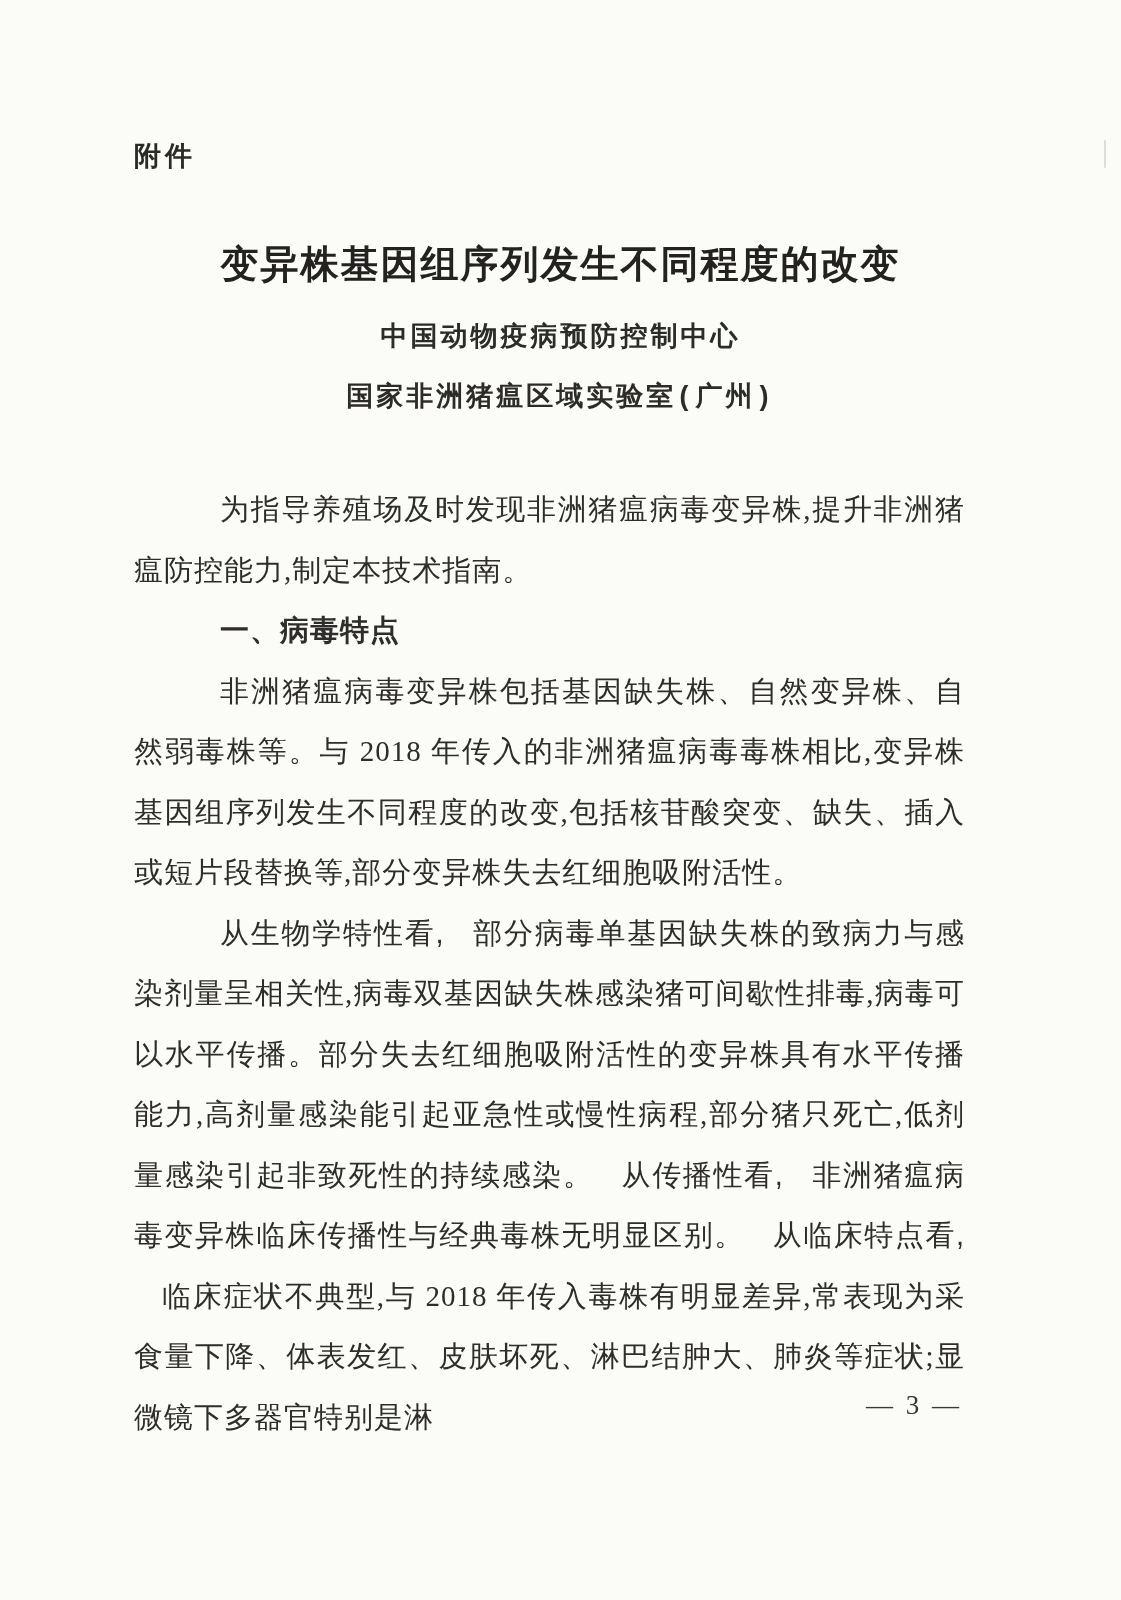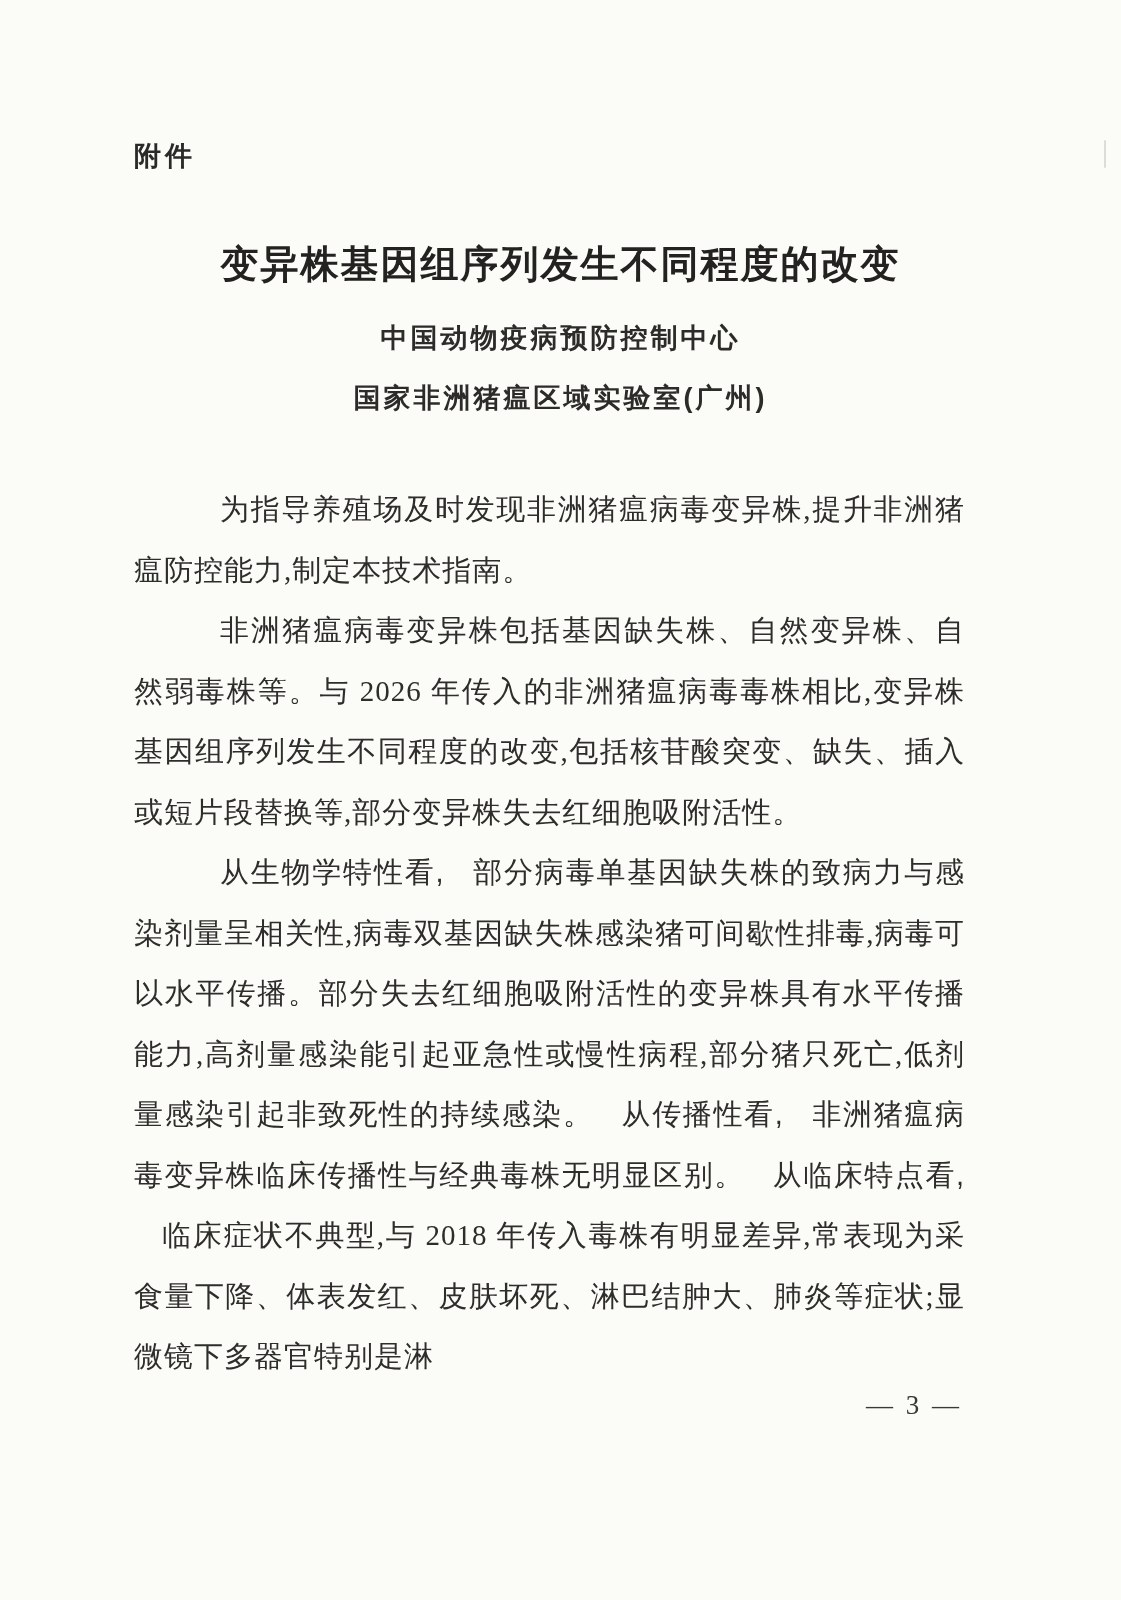--- a/index.html
+++ b/index.html
@@ -41,21 +41,21 @@
   .org-block {
     position: absolute;
     left: 0;
     top: 308px;
     width: 100%;
     text-align: center;
   }
   .org-line {
     height: 60px;
     line-height: 60px;
-    font-family: Liberation Sans, sans-serif;
+    font-family: Liberation Mono, monospace;
     font-weight: 700;
     font-size: 27px;
     letter-spacing: 3px;
     color: #2c2b29;
   }
   .body-text {
     position: absolute;
     left: 134px;
     top: 479px;
     width: 831px;
@@ -109,19 +109,20 @@
 
   <h1 class="doc-title">变异株基因组序列发生不同程度的改变</h1>
 
   <div class="org-block">
     <div class="org-line">中国动物疫病预防控制中心</div>
     <div class="org-line">国家非洲猪瘟区域实验室(广州)</div>
   </div>
 
   <div class="body-text">
       <p class="para"><span class="run">为指导养殖场及时发现非洲猪瘟病毒变异株,提升非洲猪瘟防控能力,制定本技术指南。</span></p>
-      <p class="para"><span class="run">非洲猪瘟病毒变异株包括基因缺失株、自然变异株、自然弱毒株等。与 2026 年传入的非洲猪瘟病毒毒株相比,变异株基因组序列发生不同程度的改变,包括核苷酸突变、缺失、插入或短片段替换等,部分变异株失去红细胞吸附活性。</span></p>
+      <p class="para heading"><span class="run bold">一、病毒特点</span></p>
+      <p class="para"><span class="run">非洲猪瘟病毒变异株包括基因缺失株、自然变异株、自然弱毒株等。与 2018 年传入的非洲猪瘟病毒毒株相比,变异株基因组序列发生不同程度的改变,包括核苷酸突变、缺失、插入或短片段替换等,部分变异株失去红细胞吸附活性。</span></p>
       <p class="para"><span class="run bold">从生物学特性看,</span><span class="run">部分病毒单基因缺失株的致病力与感染剂量呈相关性,病毒双基因缺失株感染猪可间歇性排毒,病毒可以水平传播。部分失去红细胞吸附活性的变异株具有水平传播能力,高剂量感染能引起亚急性或慢性病程,部分猪只死亡,低剂量感染引起非致死性的持续感染。</span><span class="run bold">从传播性看,</span><span class="run">非洲猪瘟病毒变异株临床传播性与经典毒株无明显区别。</span><span class="run bold">从临床特点看,</span><span class="run">临床症状不典型,与 2018 年传入毒株有明显差异,常表现为采食量下降、体表发红、皮肤坏死、淋巴结肿大、肺炎等症状;显微镜下多器官特别是淋</span></p>
     </div>
 
   <div class="page-number">— 3 —</div>
 
 </div>
 
 </body></html>

